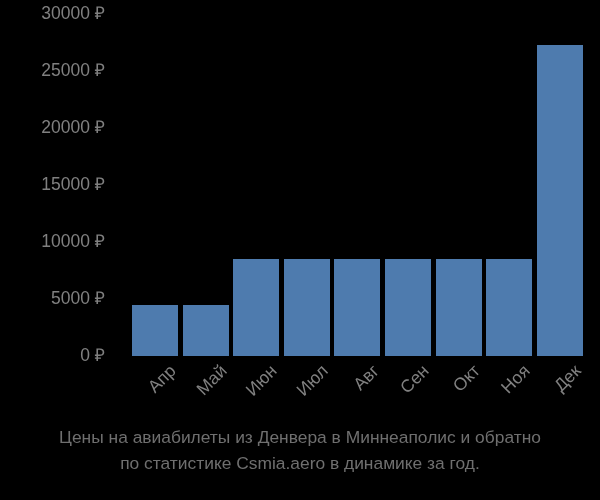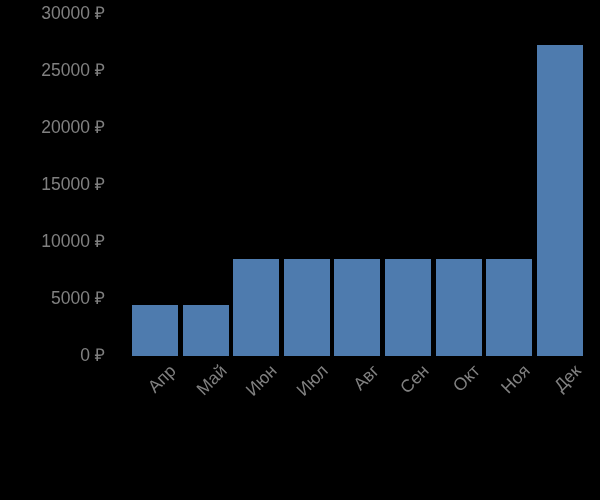--- a/index.html
+++ b/index.html
@@ -137,14 +137,16 @@
       <div class="xtick" style="left: 17.8333px; width: 200px; color: rgb(128, 128, 128);"><span>Май</span></div>
       <div class="xtick" style="left: 68.3889px; width: 200px; color: rgb(128, 128, 128);"><span>Июн</span></div>
       <div class="xtick" style="left: 118.944px; width: 200px; color: rgb(128, 128, 128);"><span>Июл</span></div>
       <div class="xtick" style="left: 169.5px; width: 200px; color: rgb(128, 128, 128);"><span>Авг</span></div>
       <div class="xtick" style="left: 220.056px; width: 200px; color: rgb(128, 128, 128);"><span>Сен</span></div>
       <div class="xtick" style="left: 270.611px; width: 200px; color: rgb(128, 128, 128);"><span>Окт</span></div>
       <div class="xtick" style="left: 321.167px; width: 200px; color: rgb(128, 128, 128);"><span>Ноя</span></div>
       <div class="xtick" style="left: 371.722px; width: 200px; color: rgb(128, 128, 128);"><span>Дек</span></div>
     </div>
 
+  <div id="caption" style="color: rgb(111, 111, 111);">Цены на авиабилеты из Денвера в Миннеаполис и обратно
+по статистике Csmia.aero в динамике за год.</div>
 
 </div>
 
 </body></html>

